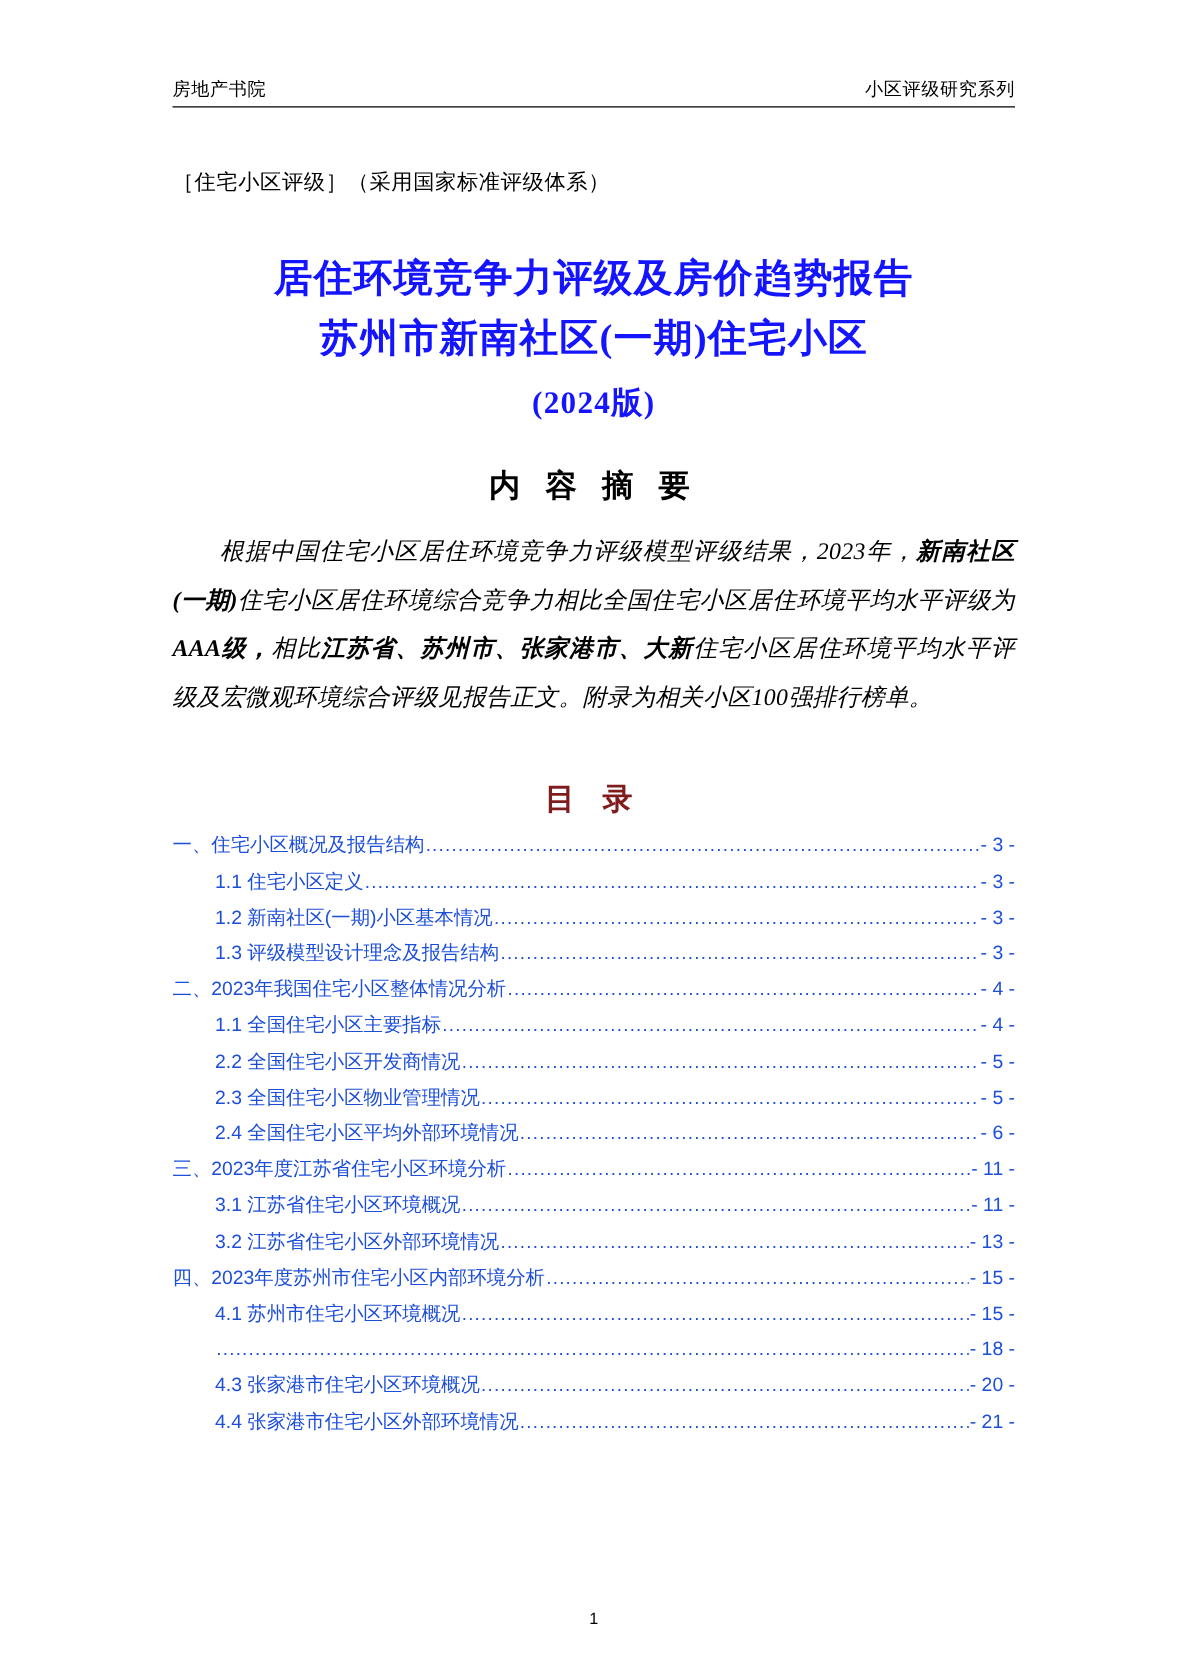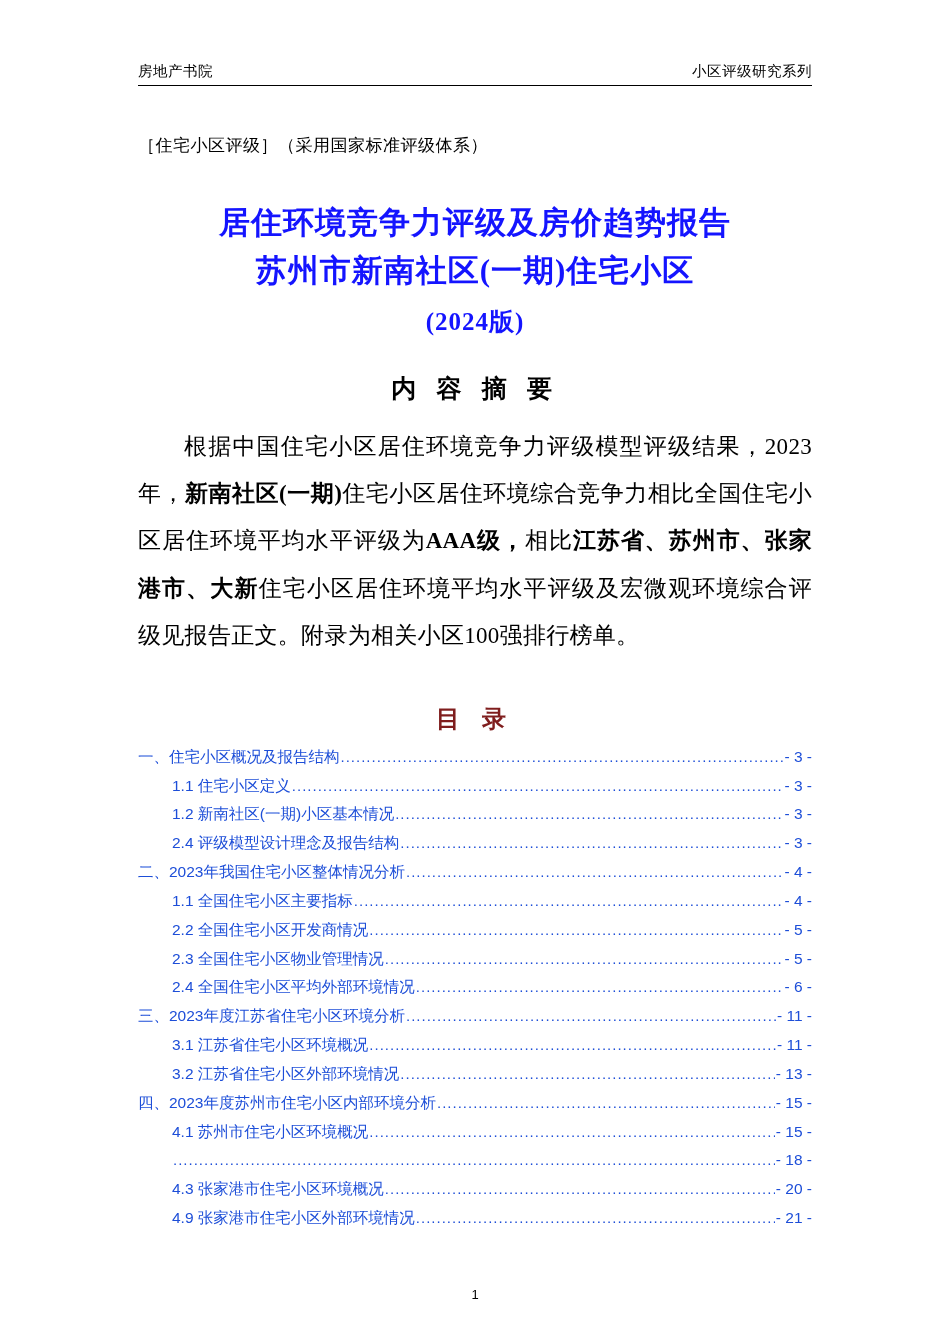--- a/index.html
+++ b/index.html
@@ -69,25 +69,26 @@
   .abstract-heading {
     text-align: center;
     font-size: 25px;
     font-weight: bold;
     letter-spacing: 7px;
     margin-top: 34px;
     margin-bottom: 18px;
     font-family: "Liberation Serif", "DejaVu Serif", serif;
   }
   .abstract-body {
-    font-size: 23px;
+    font-size: 19px;
     line-height: 2.05;
     text-align: justify;
     text-indent: 2em;
     letter-spacing: 0.3px;
+    font-style: italic;
   }
   .abstract-body b { font-weight: bold; }
 
   
   .toc-heading {
     text-align: center;
     font-size: 24px;
     font-weight: bold;
     letter-spacing: 8px;
     color: #7f1d1d;
@@ -162,21 +163,21 @@
         <span class="toc-label">1.1 住宅小区定义</span>
         <span class="toc-dots">........................................................................................................................</span>
         <span class="toc-page">- 3 -</span>
       </div>
       <div class="toc-row level-2">
         <span class="toc-label">1.2 新南社区(一期)小区基本情况</span>
         <span class="toc-dots">........................................................................................................................</span>
         <span class="toc-page">- 3 -</span>
       </div>
       <div class="toc-row level-2">
-        <span class="toc-label">2.4 评级模型设计理念及报告结构</span>
+        <span class="toc-label">1.3 评级模型设计理念及报告结构</span>
         <span class="toc-dots">........................................................................................................................</span>
         <span class="toc-page">- 3 -</span>
       </div>
       <div class="toc-row level-1">
         <span class="toc-label">二、2023年我国住宅小区整体情况分析</span>
         <span class="toc-dots">........................................................................................................................</span>
         <span class="toc-page">- 4 -</span>
       </div>
       <div class="toc-row level-2">
         <span class="toc-label">1.1 全国住宅小区主要指标</span>
@@ -226,21 +227,21 @@
       <div class="toc-row level-2">
         <span class="toc-dots">........................................................................................................................</span>
         <span class="toc-page">- 18 -</span>
       </div>
       <div class="toc-row level-2">
         <span class="toc-label">4.3 张家港市住宅小区环境概况</span>
         <span class="toc-dots">........................................................................................................................</span>
         <span class="toc-page">- 20 -</span>
       </div>
       <div class="toc-row level-2">
-        <span class="toc-label">4.9 张家港市住宅小区外部环境情况</span>
+        <span class="toc-label">4.4 张家港市住宅小区外部环境情况</span>
         <span class="toc-dots">........................................................................................................................</span>
         <span class="toc-page">- 21 -</span>
       </div>
     </div>
 
   <div class="footer">
     <span>1</span>
   </div>
 
 </div>

